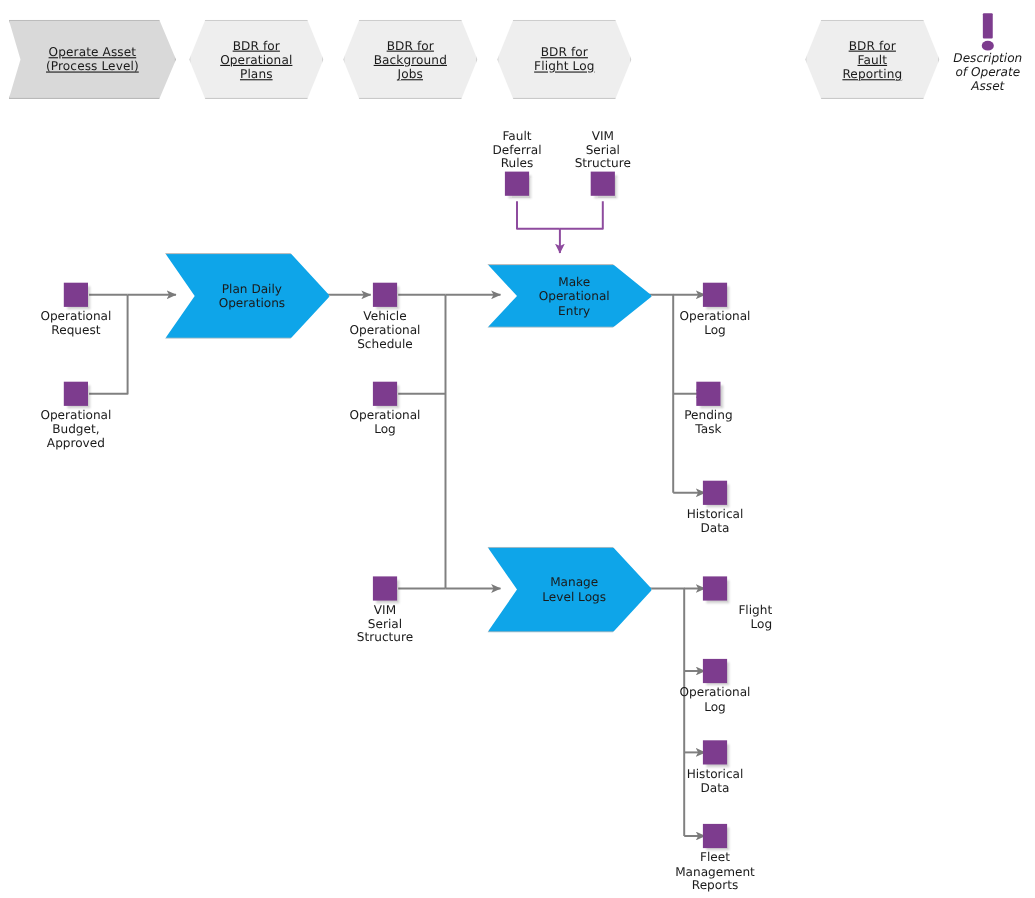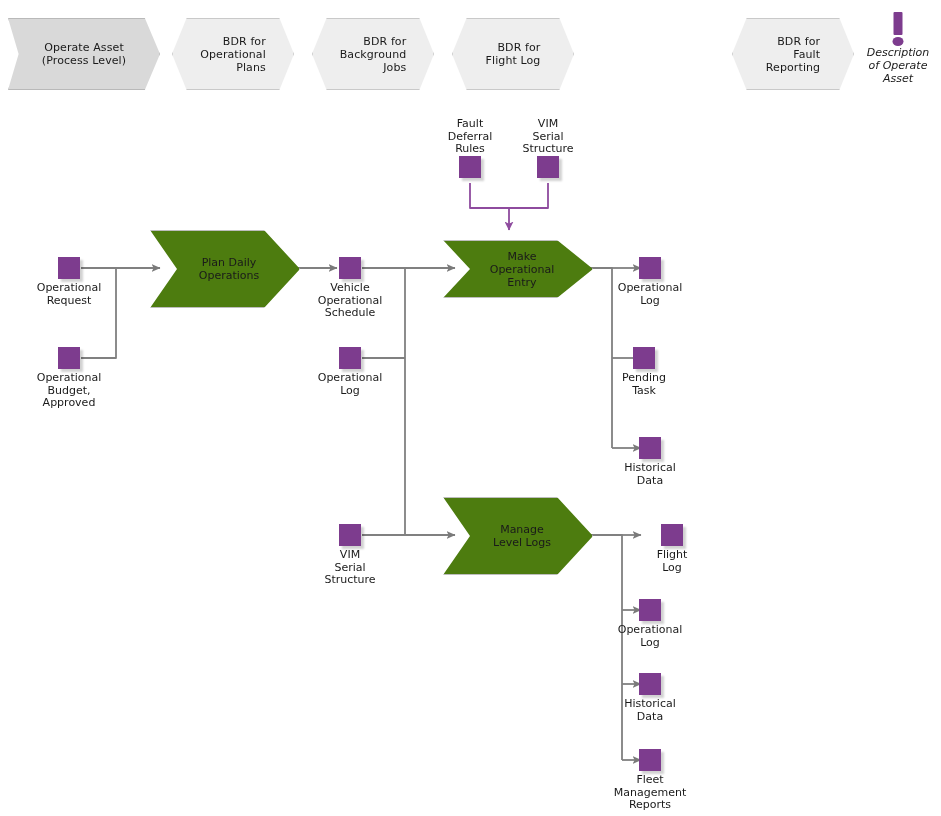--- a/index.html
+++ b/index.html
@@ -31,35 +31,35 @@
     position: absolute;
     box-sizing: border-box;
     display: flex;
     align-items: center;
     justify-content: center;
     text-align: center;
     font-size: 11px;
     line-height: 13px;
     color: #1a1a1a;
     letter-spacing: .1px;
+    text-decoration: underline;
   }
   .lane .lane-txt { white-space: pre-line; padding: 0 6px; }
 
   .lane-chevron {
     background: #d9d9d9;
     border: 1px solid #b9b9b9;
     clip-path: polygon(0 0, 90% 0, 100% 50%, 90% 100%, 0 100%, 7% 50%);
     filter: drop-shadow(3px 3px 2px rgba(0,0,0,0.22));
   }
   .lane-hex {
     background: #eeeeee;
     border: 1px solid #c9c9c9;
     clip-path: polygon(12% 0, 88% 0, 100% 50%, 88% 100%, 12% 100%, 0 50%);
     filter: drop-shadow(3px 3px 2px rgba(0,0,0,0.20));
-    text-align: right;
   }
 
   
   .note {
     position: absolute;
     text-align: center;
     font-size: 11px;
     line-height: 13px;
     color: #1a1a1a;
     font-style: italic;
@@ -92,21 +92,21 @@
   .note-txt { white-space: pre-line; margin-top: -2px; }
 
   
   .proc {
     position: absolute;
     box-sizing: border-box;
     display: flex;
     align-items: center;
     justify-content: center;
     text-align: center;
-    background: #4d7c0f;
+    background: #0ea5e9;
     border: 1px solid #bdbdbd;
     clip-path: polygon(0 0, 76% 0, 100% 50%, 76% 100%, 0 100%, 18% 50%);
     filter: drop-shadow(3px 3px 2px rgba(0,0,0,0.22));
     font-size: 11px;
     line-height: 13px;
     color: #1a1a1a;
   }
   .proc .proc-txt {
     white-space: pre-line;
     transform: translateX(4px);
@@ -302,21 +302,21 @@
     <div class="obj-label">Pending
 Task</div>
   </div>
 
   <div class="obj" style="left:598px; top:437px;">
     <div class="obj-box"></div>
     <div class="obj-label">Historical
 Data</div>
   </div>
 
-  <div class="obj" style="left:620px; top:524px;">
+  <div class="obj" style="left:598px; top:524px;text-align:right;">
     <div class="obj-box"></div>
     <div class="obj-label">Flight
 Log</div>
   </div>
 
   <div class="obj" style="left:598px; top:599px;">
     <div class="obj-box"></div>
     <div class="obj-label">Operational
 Log</div>
   </div>

